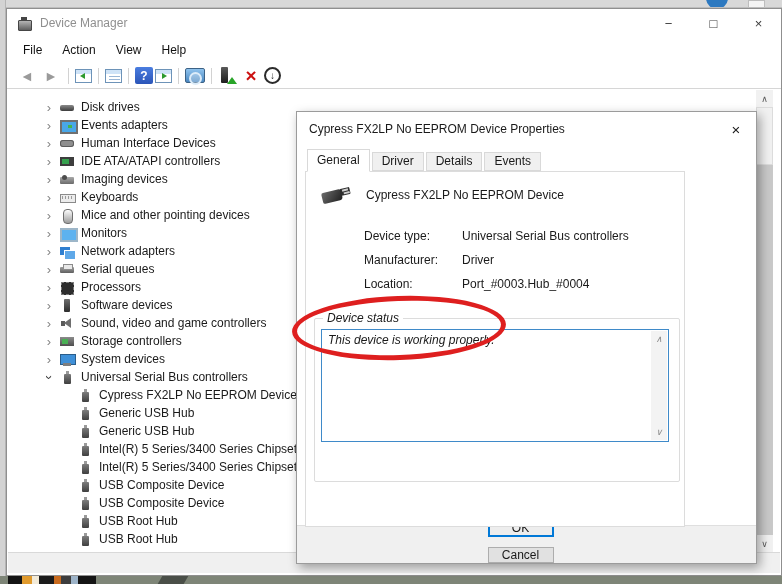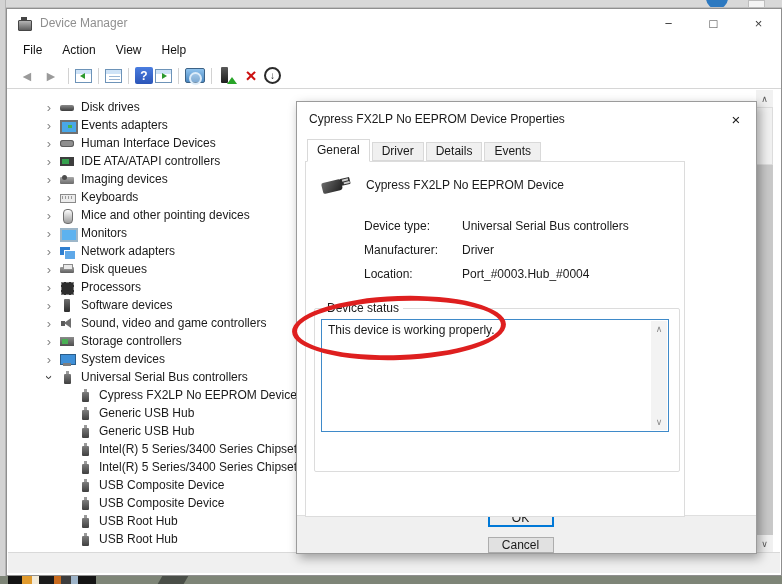--- a/index.html
+++ b/index.html
@@ -89,41 +89,41 @@
 
   
   .vscroll { position:absolute; right:8px; top:81px; width:17px; height:462px; background:#c9c9c9; }
   .vs-btn { position:absolute; left:0; width:17px; height:17px; background:#f1f1f1; color:#5a5a5a; font-size:9px; display:flex; align-items:center; justify-content:center; }
   .vs-up { top:0; }
   .vs-down { bottom:0; }
   .vs-thumb { position:absolute; left:0; top:17px; width:17px; height:58px; background:#f1f1f1; border:1px solid #dcdcdc; }
   .status-strip { position:absolute; left:1px; right:1px; bottom:2px; height:21px; background:#f0f0f0; border-top:1px solid #d9d9d9; }
 
   
-  .dialog { position:absolute; left:296px; top:101px; width:461px; height:453px; background:#fff; border:1px solid #9b9b9b; box-shadow:3px 4px 10px rgba(0,0,0,.35); z-index:40; }
+  .dialog { position:absolute; left:296px; top:111px; width:461px; height:453px; background:#fff; border:1px solid #9b9b9b; box-shadow:3px 4px 10px rgba(0,0,0,.35); z-index:40; }
   .dlg-titlebar { position:absolute; left:0; top:0; right:0; height:34px; display:flex; align-items:center; padding-left:12px; }
   .dlg-close { position:absolute; right:4px; top:5px; width:32px; height:25px; display:flex; align-items:center; justify-content:center; font-size:15px; color:#1a1a1a; }
   .tabs { position:absolute; left:0; top:36px; right:0; height:23px; display:flex; align-items:flex-end; padding-left:10px; z-index:3; }
   .tab { height:19px; line-height:17px; padding:0 9px; background:#f0f0f0; border:1px solid #d9d9d9; margin-right:2px; color:#1a1a1a; }
   .tab.tab-active { height:23px; line-height:21px; background:#fff; border-bottom:1px solid #fff; margin-bottom:-1px; }
   .tab-page { position:absolute; left:8px; top:59px; width:380px; height:356px; background:#fff; border:1px solid #dcdcdc; z-index:2; }
 
   .dev-header { position:absolute; left:12px; top:10px; display:flex; align-items:center; }
   .usbbig { position:relative; width:40px; height:26px; }
   .usbbig .ub-body { position:absolute; left:4px; top:9px; width:20px; height:11px; background:linear-gradient(135deg,#6b6b6b,#1f1f1f); border-radius:2px 3px 3px 2px; transform:rotate(-14deg); }
   .usbbig .ub-tip { position:absolute; left:22px; top:6px; width:10px; height:7px; background:#2e2e2e; transform:rotate(-14deg); border-radius:1px; }
   .usbbig .ub-pin { position:absolute; left:24px; top:7px; width:6px; height:2px; background:#cfcfcf; transform:rotate(-14deg); box-shadow:1px 3px 0 #cfcfcf; }
   .dev-name { margin-left:8px; }
 
   .fields { position:absolute; left:58px; top:52px; }
   .frow { height:24px; display:flex; align-items:center; }
   .flabel { width:98px; }
   .fvalue { }
 
-  .groupbox { position:absolute; left:8px; top:146px; width:366px; height:164px; border:1px solid #dcdcdc; border-radius:2px; }
+  .groupbox { position:absolute; left:8px; top:146px; width:366px; height:164px; border:1px solid #dcdcdc; border-radius:2px;font-style:italic; }
   .group-label { position:absolute; left:8px; top:-8px; background:#fff; padding:0 4px; }
   .statusbox { position:absolute; left:6px; top:10px; right:10px; height:113px; background:#fff; border:1px solid #3f8ac9; }
   .status-text { padding:3px 6px 0 6px; }
   .sb-lane { position:absolute; top:1px; bottom:1px; right:1px; width:16px; background:#f3f3f3; }
   .sb-arrow { position:absolute; left:0; width:16px; height:14px; display:flex; align-items:center; justify-content:center; color:#8a8a8a; font-size:9px; }
   .sb-arrow.up { top:1px; }
   .sb-arrow.down { bottom:1px; }
 
   .btn-strip { position:absolute; left:0; right:0; bottom:0; height:38px; background:#f0f0f0; border-top:1px solid #dfdfdf; display:flex; align-items:center; justify-content:flex-end; padding-right:12px; gap:10px;flex-direction:column; }
   .btn { width:66px; height:23px; background:#e1e1e1; border:1px solid #adadad; display:flex; align-items:center; justify-content:center; color:#1a1a1a; }
@@ -224,21 +224,21 @@
       <span class="tlabel">Monitors</span>
     </div>
       <div class="trow lvl-0 chev-collapsed">
       <span class="chev"></span>
       <span class="ticon ic-network-icon"></span>
       <span class="tlabel">Network adapters</span>
     </div>
       <div class="trow lvl-0 chev-collapsed">
       <span class="chev"></span>
       <span class="ticon ic-printer-icon"></span>
-      <span class="tlabel">Disk queues</span>
+      <span class="tlabel">Serial queues</span>
     </div>
       <div class="trow lvl-0 chev-collapsed">
       <span class="chev"></span>
       <span class="ticon ic-processor-icon"></span>
       <span class="tlabel">Processors</span>
     </div>
       <div class="trow lvl-0 chev-collapsed">
       <span class="chev"></span>
       <span class="ticon ic-software-icon"></span>
       <span class="tlabel">Software devices</span>

